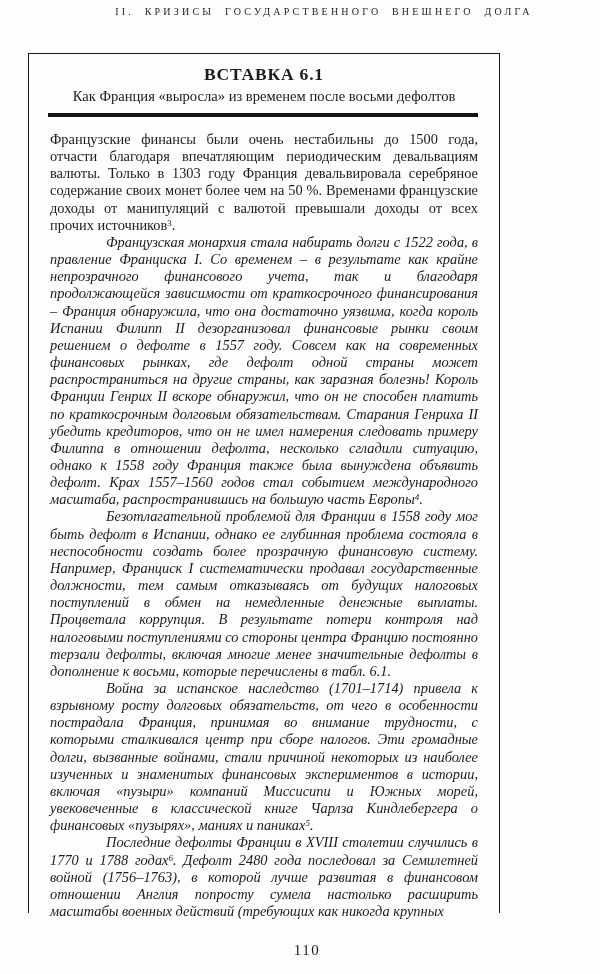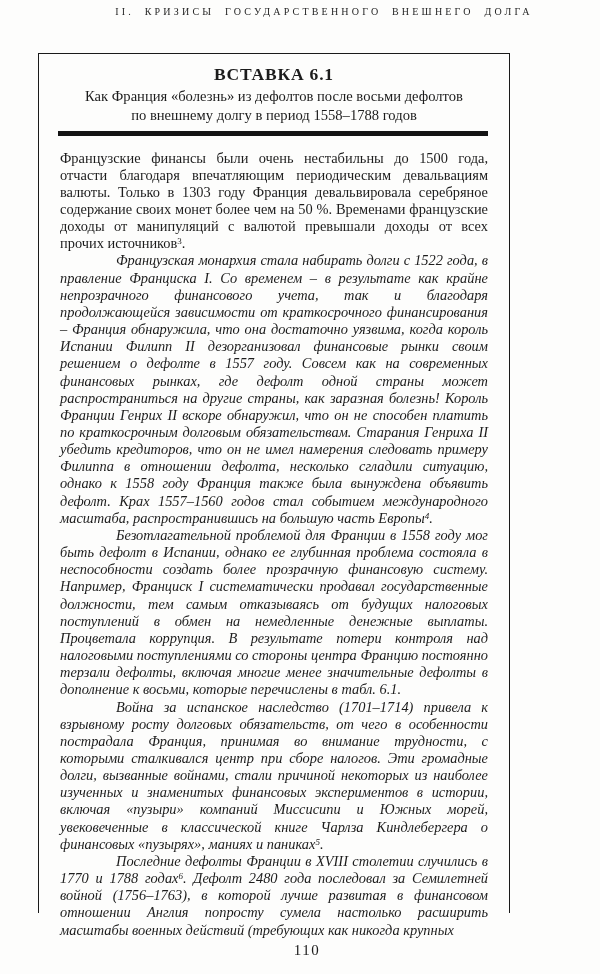--- a/index.html
+++ b/index.html
@@ -16,21 +16,21 @@
     text-align:center;
     font-size:10px;
     letter-spacing:3.2px;
     word-spacing:5px;
     color:#262626;
     white-space:nowrap;
     margin-left:48px;
   }
   .insert-box {
     position:absolute;
-    left:38px; top:53px;
+    left:28px; top:53px;
     width:472px; height:860px;
     box-sizing:border-box;
     border:1.5px solid #1a1a1a;
     border-bottom:none;
   }
   .box-title {
     margin-top:10px;
     text-align:center;
     font-weight:bold;
     font-size:17.5px;
@@ -76,22 +76,21 @@
 
 <div class="page">
 
   <div class="running-head">II. КРИЗИСЫ ГОСУДАРСТВЕННОГО ВНЕШНЕГО ДОЛГА</div>
 
   <div class="insert-box">
 
     <div class="box-title">ВСТАВКА 6.1</div>
 
     <div class="box-subtitle">
-      <span>Как Франция «болезнь» из дефолтов после восьми дефолтов</span><br>
-      <span>по внешнему долгу в период 1558–1788 годов</span>
+      <span>Как Франция «выросла» из временем после восьми дефолтов</span><br>
     </div>
 
     <div class="thick-rule"></div>
 
     <div class="box-body">
 
       <p class="para" lang="ru"><span>Французские финансы были очень нестабильны до 1500 года, отчасти благодаря впечатляющим периодическим девальвациям валюты. Только в 1303 году Франция девальвировала серебряное содержание своих монет более чем на 50 %. Временами французские доходы от манипуляций с валютой превышали доходы от всех прочих источников</span><sup class="fn">3</sup><span>.</span></p>
 
       <p class="para indented" lang="ru"><span>Французская монархия стала набирать долги с 1522 года, в правление Франциска I. Со временем – в результате как крайне непрозрачного финансового учета, так и благодаря продолжающейся зависимости от краткосрочного финансирования – Франция обнаружила, что она достаточно уязвима, когда король Испании Филипп II дезорганизовал финансовые рынки своим решением о дефолте в 1557 году. Совсем как на современных финансовых рынках, где дефолт одной страны может распространиться на другие страны, как заразная болезнь! Король Франции Генрих II вскоре обнаружил, что он не способен платить по краткосрочным долговым обязательствам. Старания Генриха II убедить кредиторов, что он не имел намерения следовать примеру Филиппа в отношении дефолта, несколько сгладили ситуацию, однако к 1558 году Франция также была вынуждена объявить дефолт. Крах 1557–1560 годов стал событием международного масштаба, распространившись на большую часть Европы</span><sup class="fn">4</sup><span>.</span></p>
 

